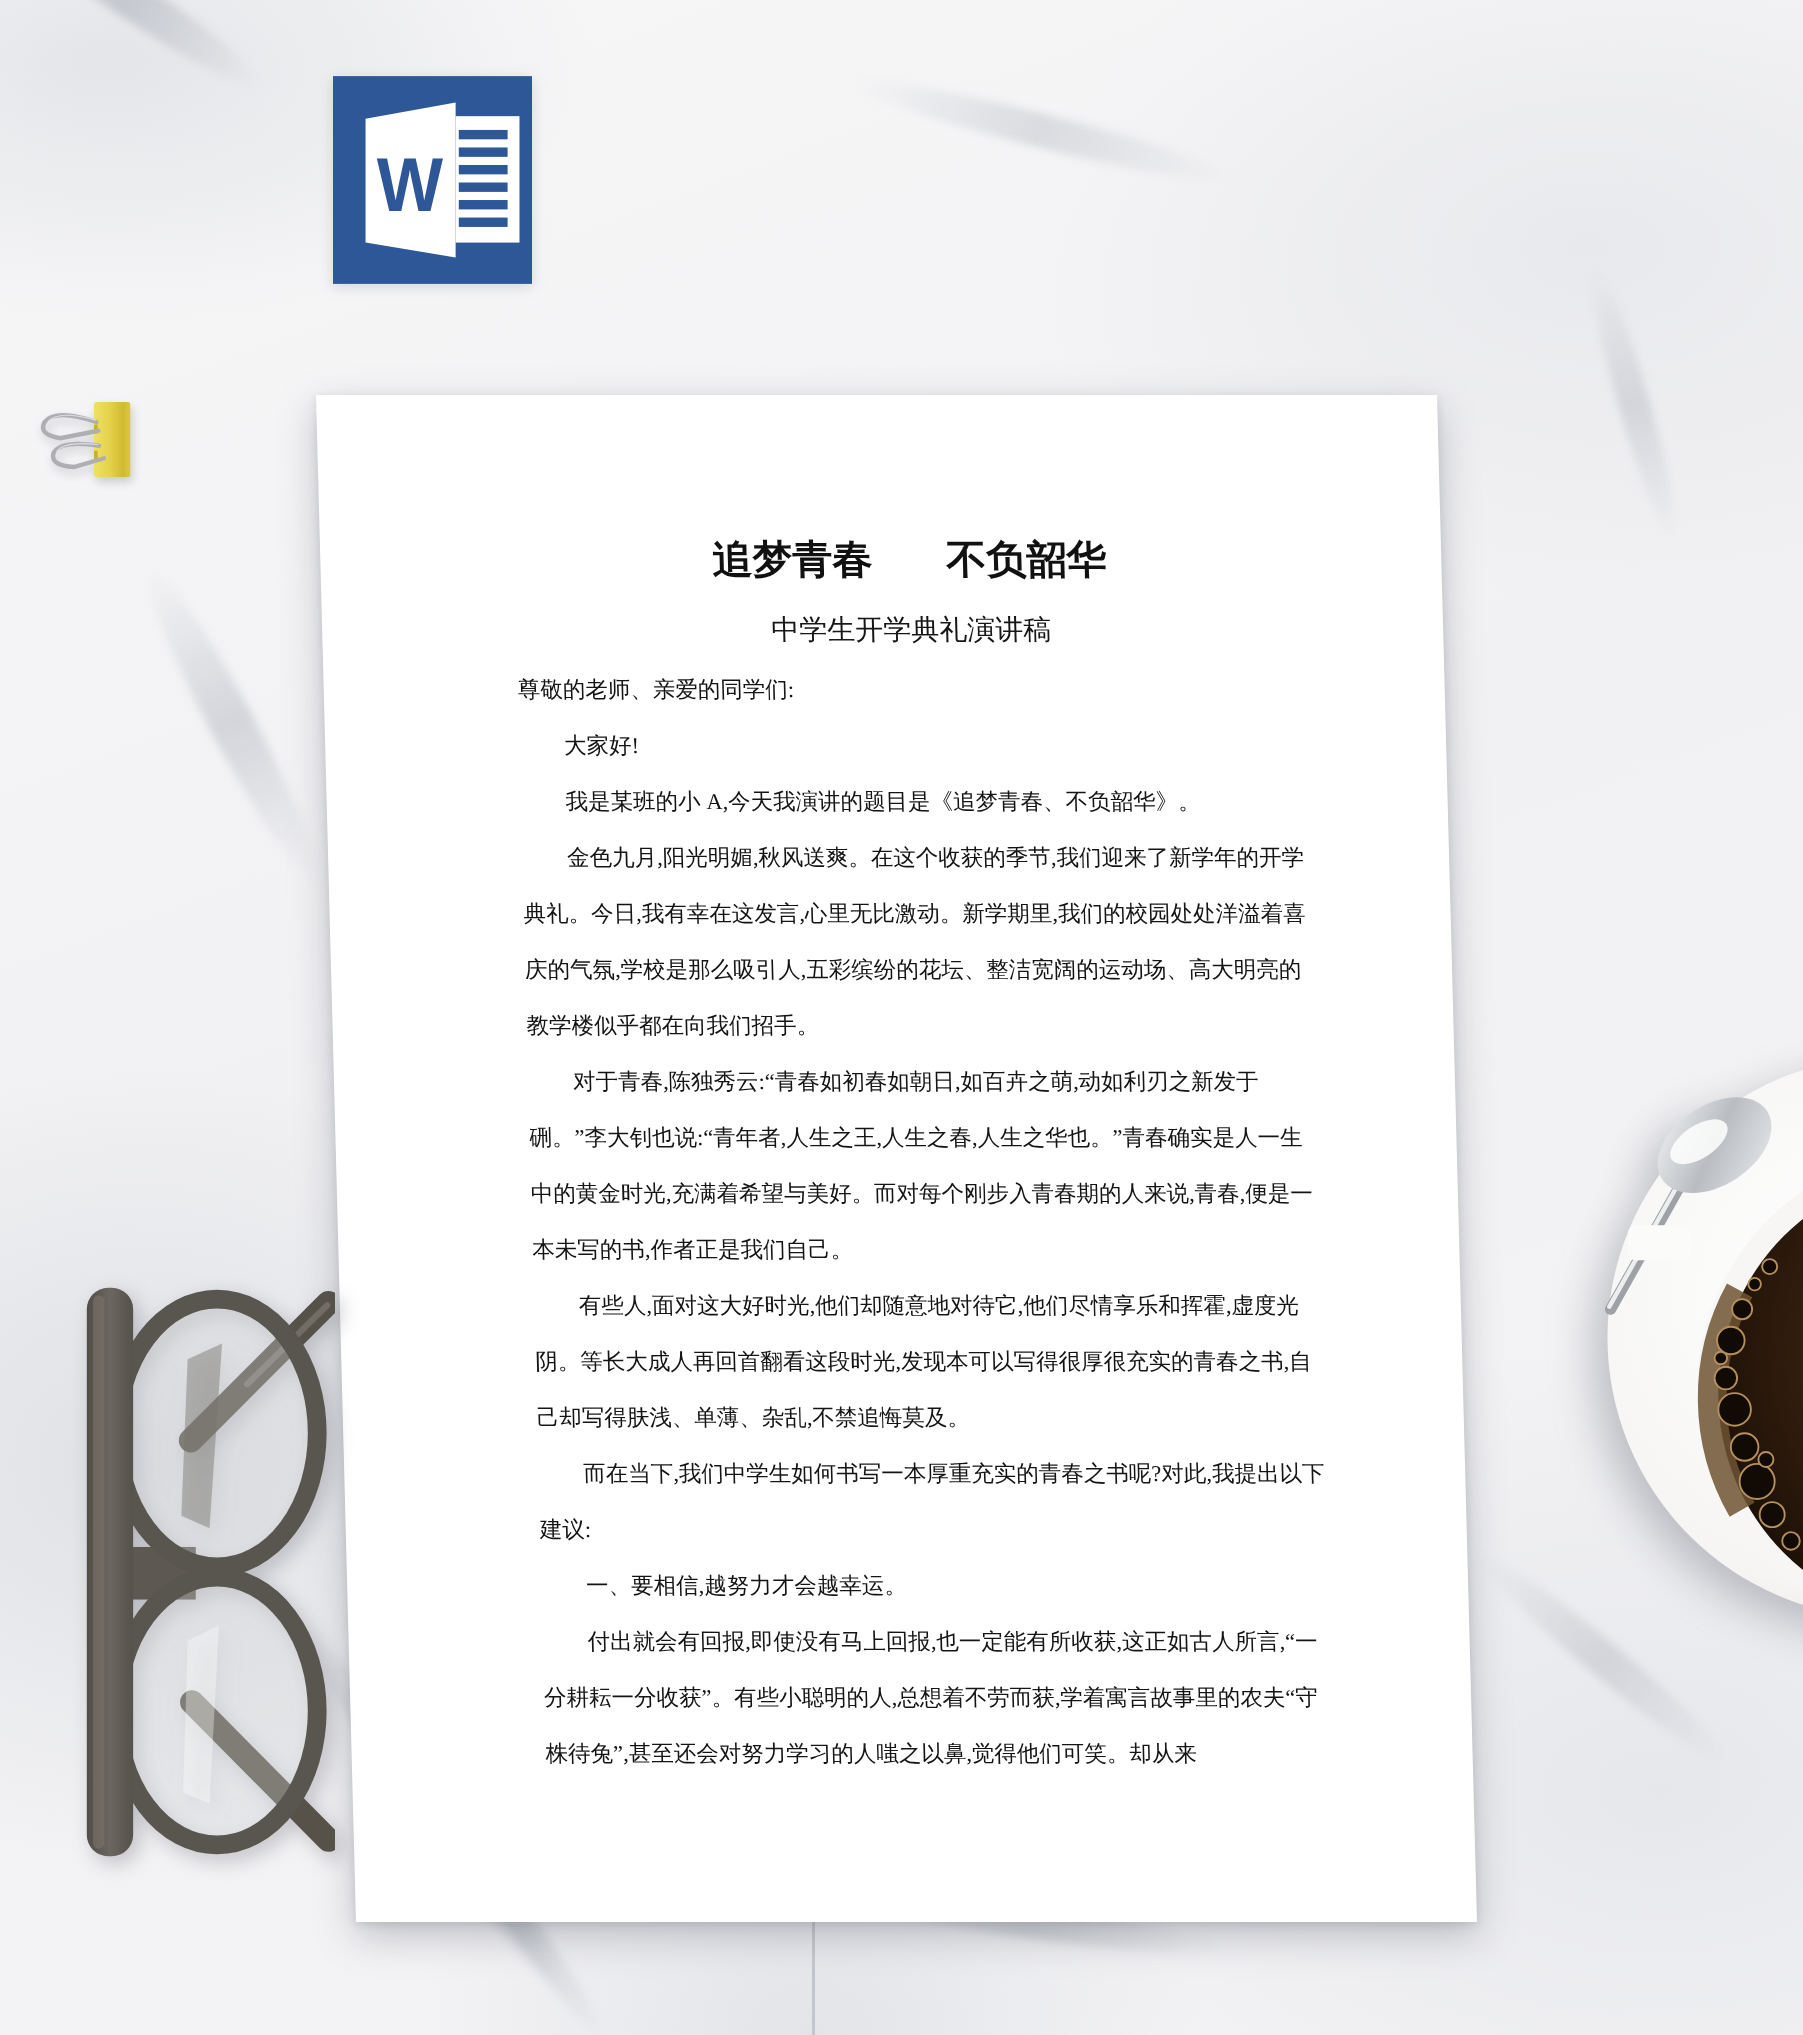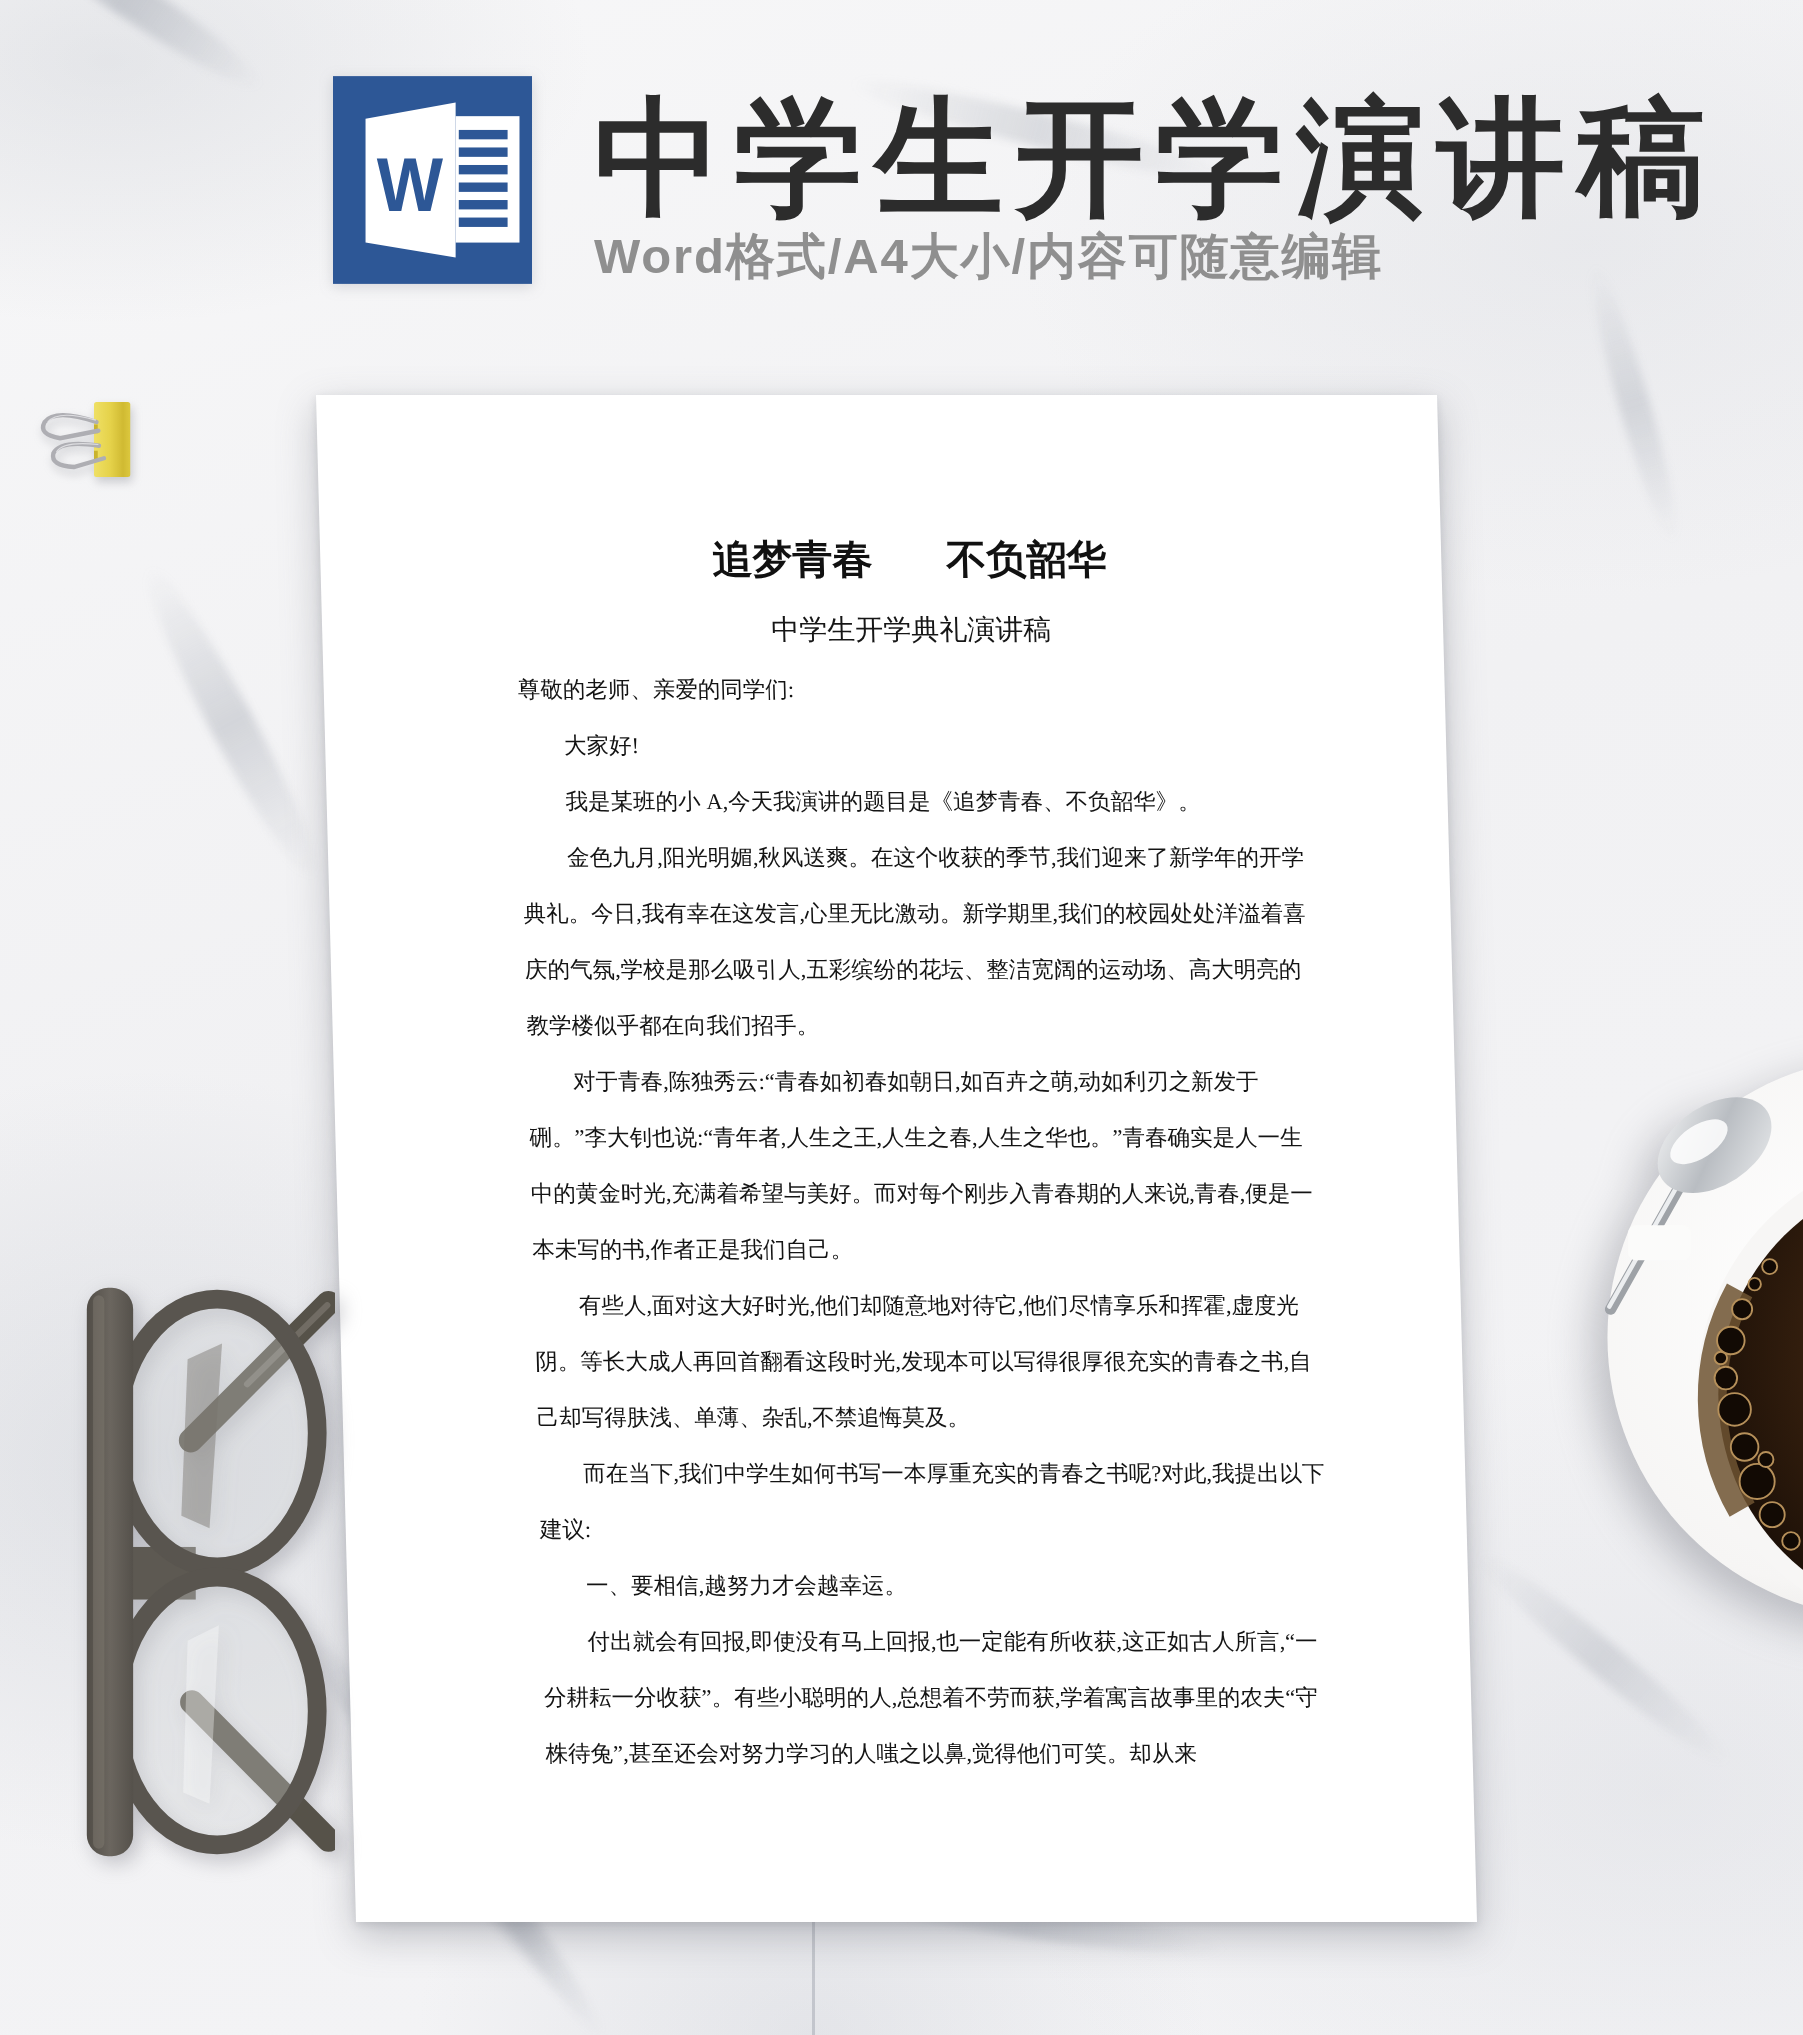--- a/index.html
+++ b/index.html
@@ -71,22 +71,20 @@
       <rect x="201" y="86" width="78" height="15"></rect>
       <rect x="201" y="114" width="78" height="15"></rect>
       <rect x="201" y="142" width="78" height="15"></rect>
       <rect x="201" y="170" width="78" height="15"></rect>
       <rect x="201" y="198" width="78" height="15"></rect>
       <rect x="201" y="226" width="78" height="15"></rect>
     </g>
     <polygon points="52,68 196,42 196,290 52,266" fill="#ffffff"></polygon>
     <text x="70" y="216" font-family="Liberation Sans, DejaVu Sans, sans-serif" font-size="120" font-weight="bold" fill="#2d5796" textLength="106" lengthAdjust="spacingAndGlyphs">W</text>
   </svg>
-  <div class="header-title">中学生开学演讲稿</div>
-  <div class="header-subtitle">Word格式/A4大小/内容可随意编辑</div>
 
   <svg class="binder-clip" viewBox="0 0 160 140">
     <defs>
       <linearGradient id="clipG" x1="0" y1="0" x2="1" y2="0">
         <stop offset="0" stop-color="#efe065"></stop>
           <stop offset="0.45" stop-color="#e5d24a"></stop>
         <stop offset="0.8" stop-color="#d0ba32"></stop>
           <stop offset="1" stop-color="#dcc83e"></stop>
       </linearGradient>
     </defs>

